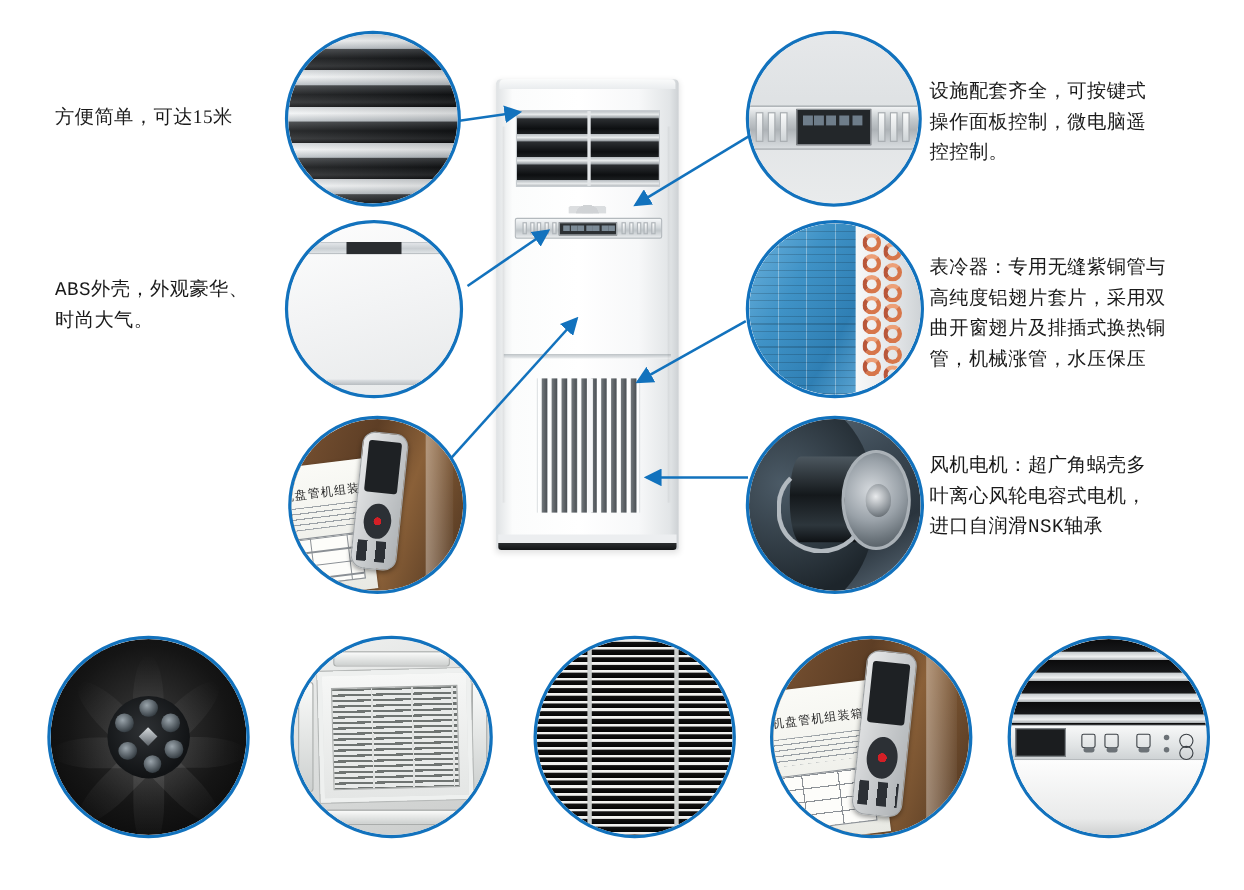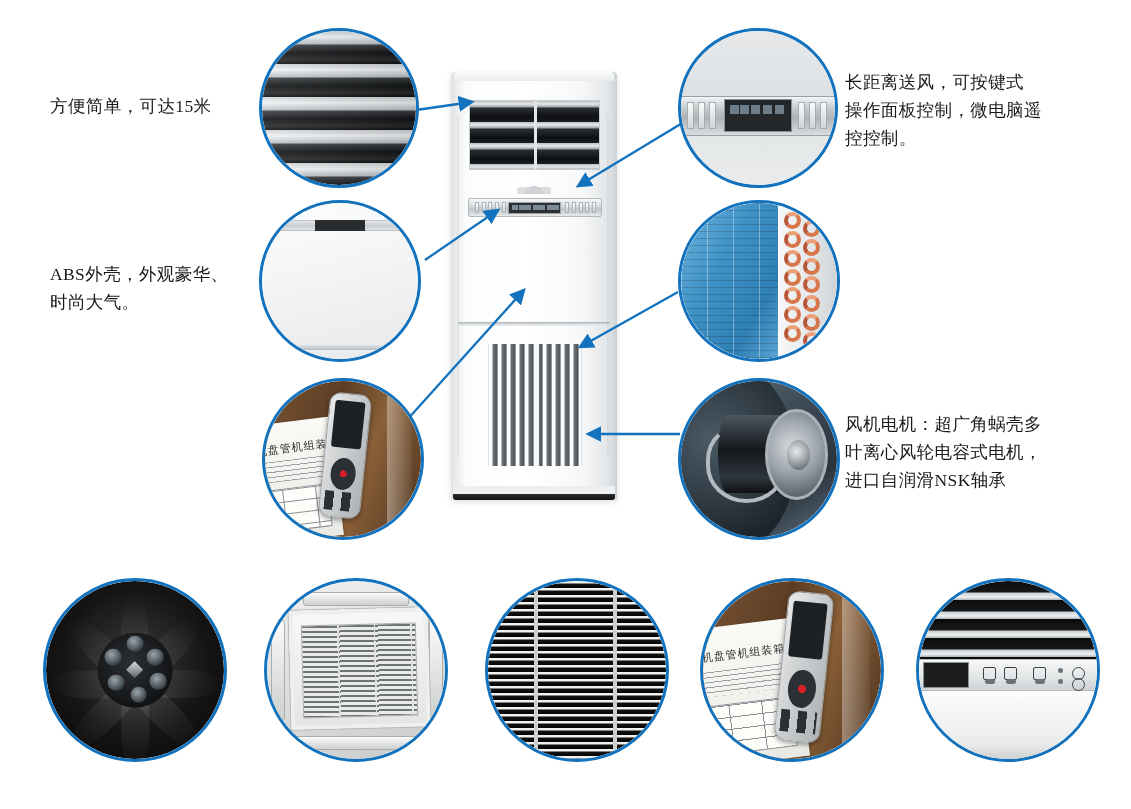--- a/index.html
+++ b/index.html
@@ -498,30 +498,34 @@
     </div>
     <div class="seam"></div>
     <div class="ingrille"></div>
     <div class="base"></div>
     <div class="sidehint" style="left:6px;"></div>
     <div class="sidehint" style="right:7px;"></div>
   </div>
 
   <div class="caption left" style="left:50px; top:92px; width:210px;">方便简单，可达15米</div>
 
-  <div class="caption left" style="left:50px; top:260px; width:210px;">ABS外壳，外观豪华、
+  <div class="caption left" style="left:50px; top:250px; width:210px;font-family:Liberation Mono, monospace;">ABS外壳，外观豪华、
 时尚大气。</div>
 
 
-  <div class="caption right" style="left:845px; top:68px; width:250px;">长距离送风，可按键式
+  <div class="caption right" style="left:845px; top:68px; width:250px;">设施配套齐全，可按键式
 操作面板控制，微电脑遥
 控控制。</div>
 
-
-  <div class="caption right" style="left:845px; top:410px; width:250px;">风机电机：超广角蜗壳多
+  <div class="caption right" style="left:845px; top:228px; width:255px;">表冷器：专用无缝紫铜管与
+高纯度铝翅片套片，采用双
+曲开窗翅片及排插式换热铜
+管，机械涨管，水压保压</div>
+
+  <div class="caption right" style="left:845px; top:410px; width:250px;font-family:Liberation Mono, monospace;">风机电机：超广角蜗壳多
 叶离心风轮电容式电机，
 进口自润滑NSK轴承</div>
 
   <div class="bubble" style="left:259px; top:28px; width:160px; height:160px;">
     <div class="bubble-inner">
       <div class="ph-louver"></div>
     </div>
   </div>
 
   <div class="bubble" style="left:259px; top:200px; width:162px; height:162px;">

